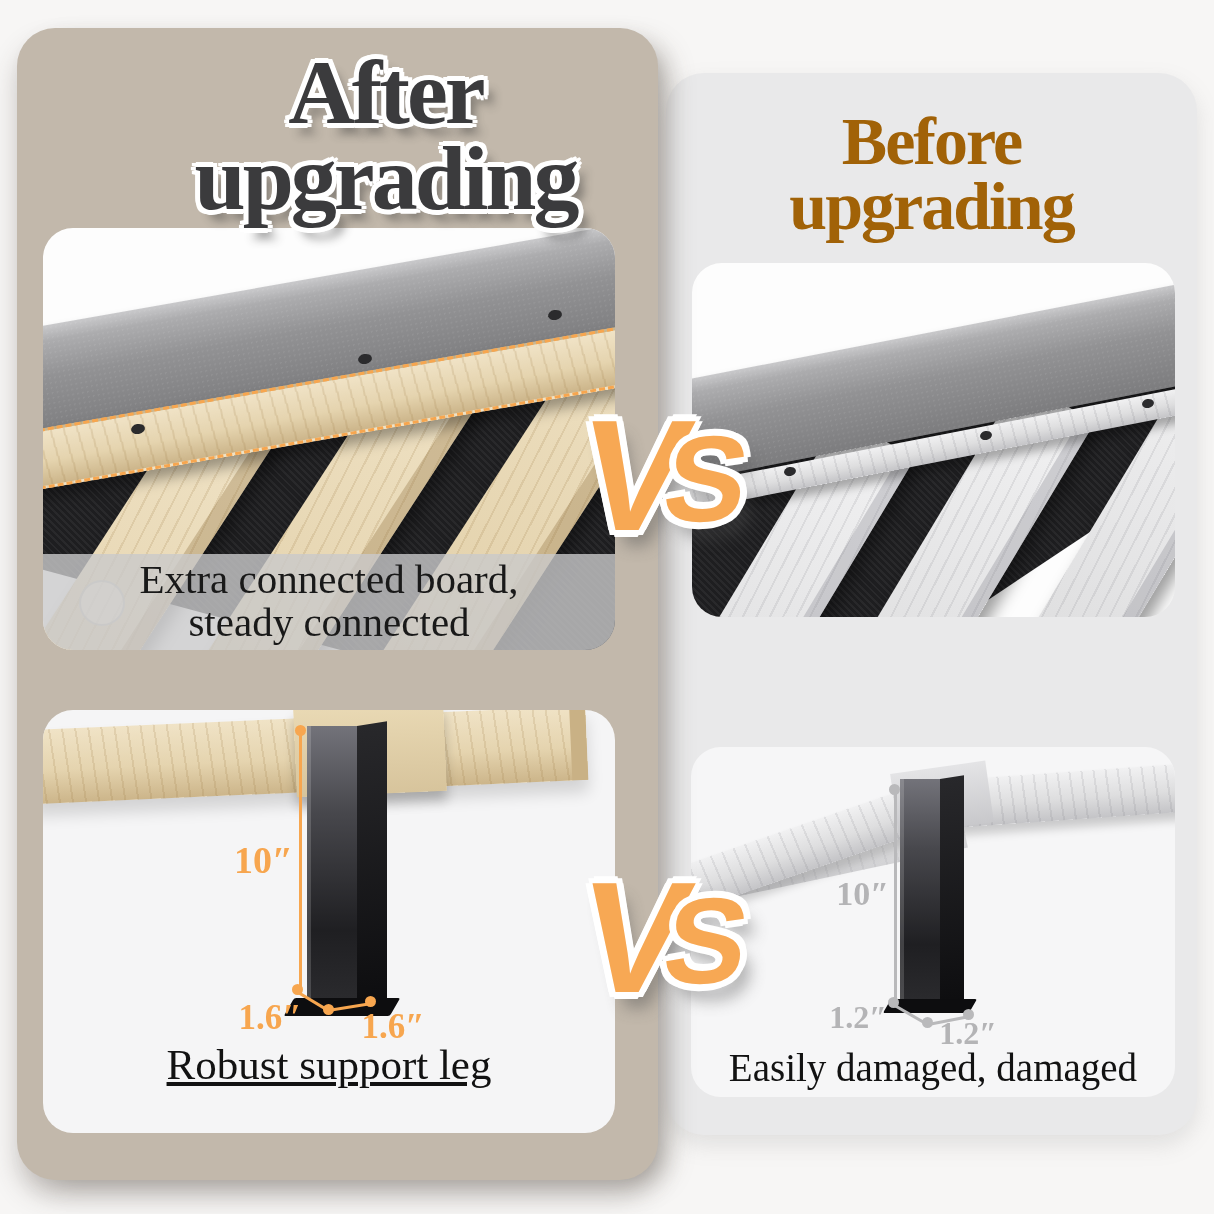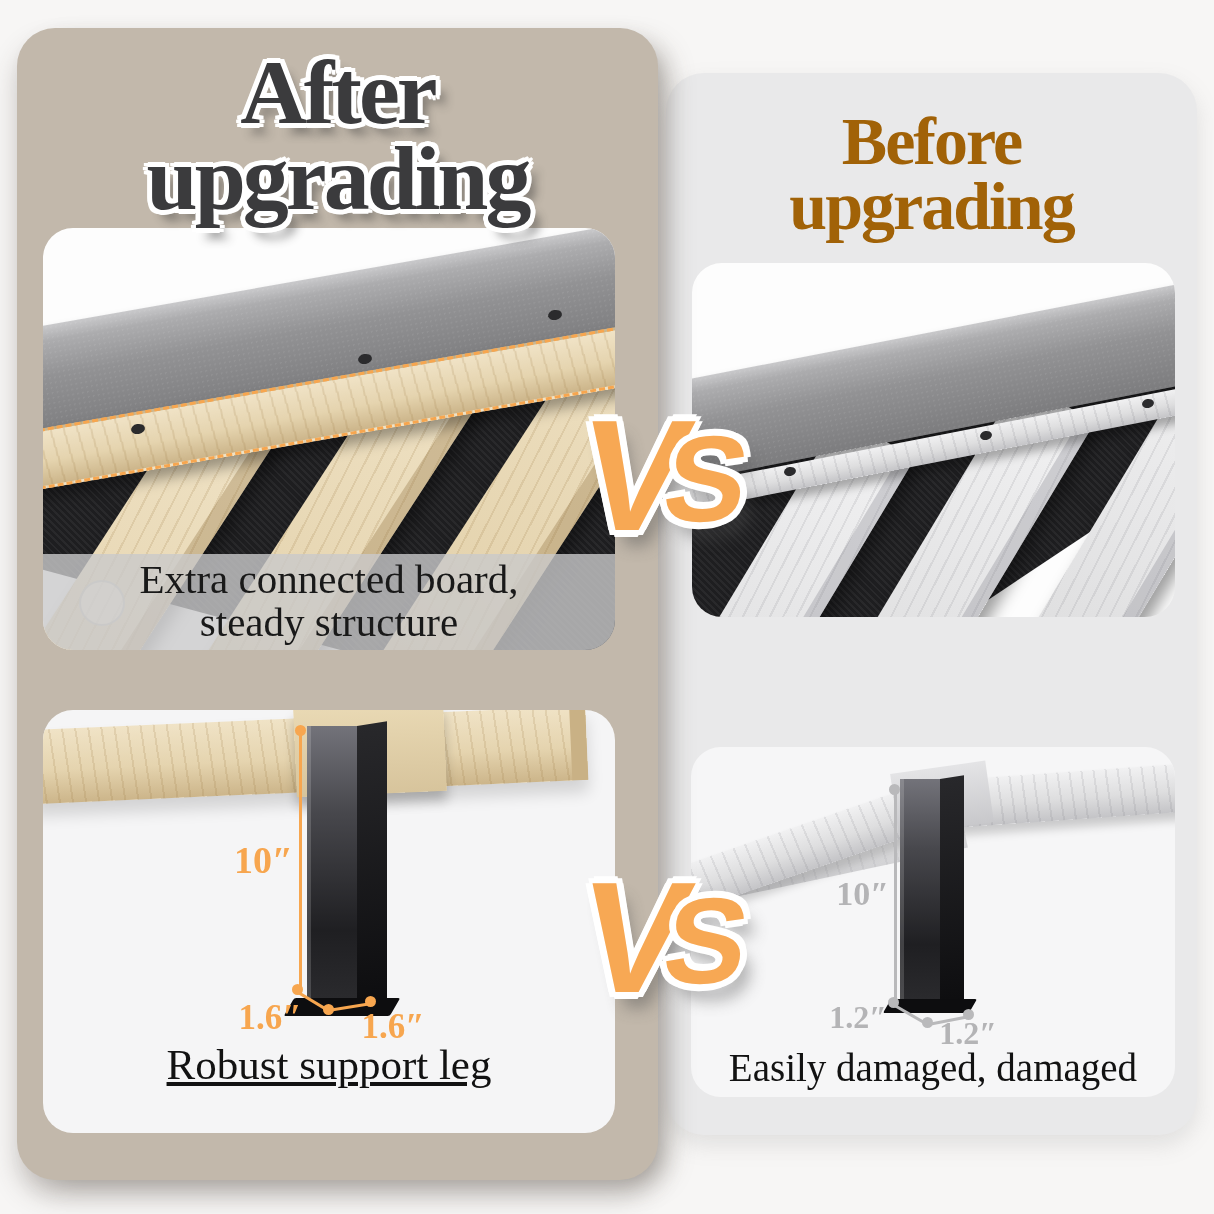--- a/index.html
+++ b/index.html
@@ -19,20 +19,21 @@
   }
   
   .title{position:absolute;width:100%;text-align:center;font-weight:bold;z-index:3;}
   .title div{white-space:nowrap;}
   .title-after{
     top:22px;font-size:92px;line-height:.93;color:#3b3b3d;letter-spacing:-3px;
     text-shadow:
       -4px -4px 0 #fff,4px -4px 0 #fff,-4px 4px 0 #fff,4px 4px 0 #fff,
       -5px 0 0 #fff,5px 0 0 #fff,0 -5px 0 #fff,0 5px 0 #fff,
       9px 11px 10px rgba(50,50,50,.45);
+    margin-left: 48px;
   }
   .title-before{top:36px;font-size:68px;line-height:.96;color:#a16207;letter-spacing:-2px;}
   
   .card{position:absolute;border-radius:30px;overflow:hidden;background:#fdfdfd;}
   .card-tl{left:26px;top:200px;width:572px;height:422px;}
   .card-bl{left:26px;top:682px;width:572px;height:423px;background:#f5f5f6;}
   .card-tr{left:26px;top:190px;width:483px;height:354px;}
   .card-br{left:25px;top:674px;width:484px;height:350px;background:#f6f6f7;}
   
   .wood{
@@ -106,21 +107,21 @@
     <div class="wood" style="position:absolute;left:-40px;top:146px;width:700px;height:54px;transform:rotate(-10deg);
                 border-top:3px dashed #f7a64f;border-bottom:3px dashed #f7a64f;
                 box-shadow:0 10px 14px rgba(0,0,0,.35);"></div>
     <div class="screw" style="left:88px;top:196px;"></div>
     <div class="screw" style="left:315px;top:126px;"></div>
     <div class="screw" style="left:505px;top:82px;"></div>
     <div style="position:absolute;left:36px;top:352px;width:42px;height:42px;border-radius:50%;
                 background:rgba(255,255,255,.45);border:2px solid rgba(170,170,170,.5);"></div>
     <div class="capband" style="height:92px;font-size:41px;line-height:1.06;padding-top:4px;">
       <div>Extra connected board,</div>
-      <div>steady structure</div>
+      <div>steady connected</div>
     </div>
   </div>
 
   <div class="card card-bl">
     <div class="wood" style="position:absolute;left:-12px;top:8px;width:556px;height:74px;transform:rotate(-2.5deg);
                 box-shadow:inset -16px 0 0 #c9b185, 0 12px 16px rgba(0,0,0,.14);"></div>
     <div class="wood" style="position:absolute;left:252px;top:-4px;width:150px;height:88px;transform:rotate(-2.5deg);
                 background:linear-gradient(180deg,#e9d9b4,#d7c49c);box-shadow:0 10px 12px rgba(0,0,0,.22);"></div>
     <div class="leg" style="left:264px;top:16px;width:80px;height:284px;">
       <div class="front" style="width:50px;"></div>

